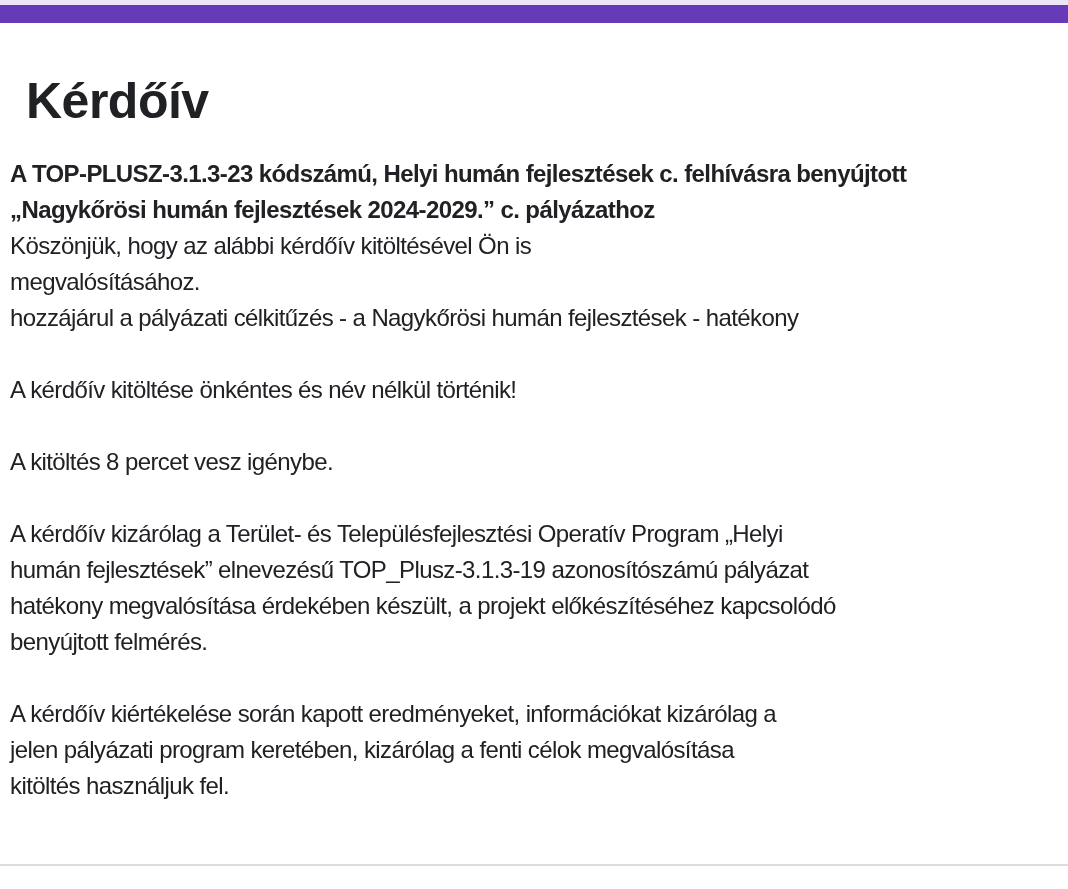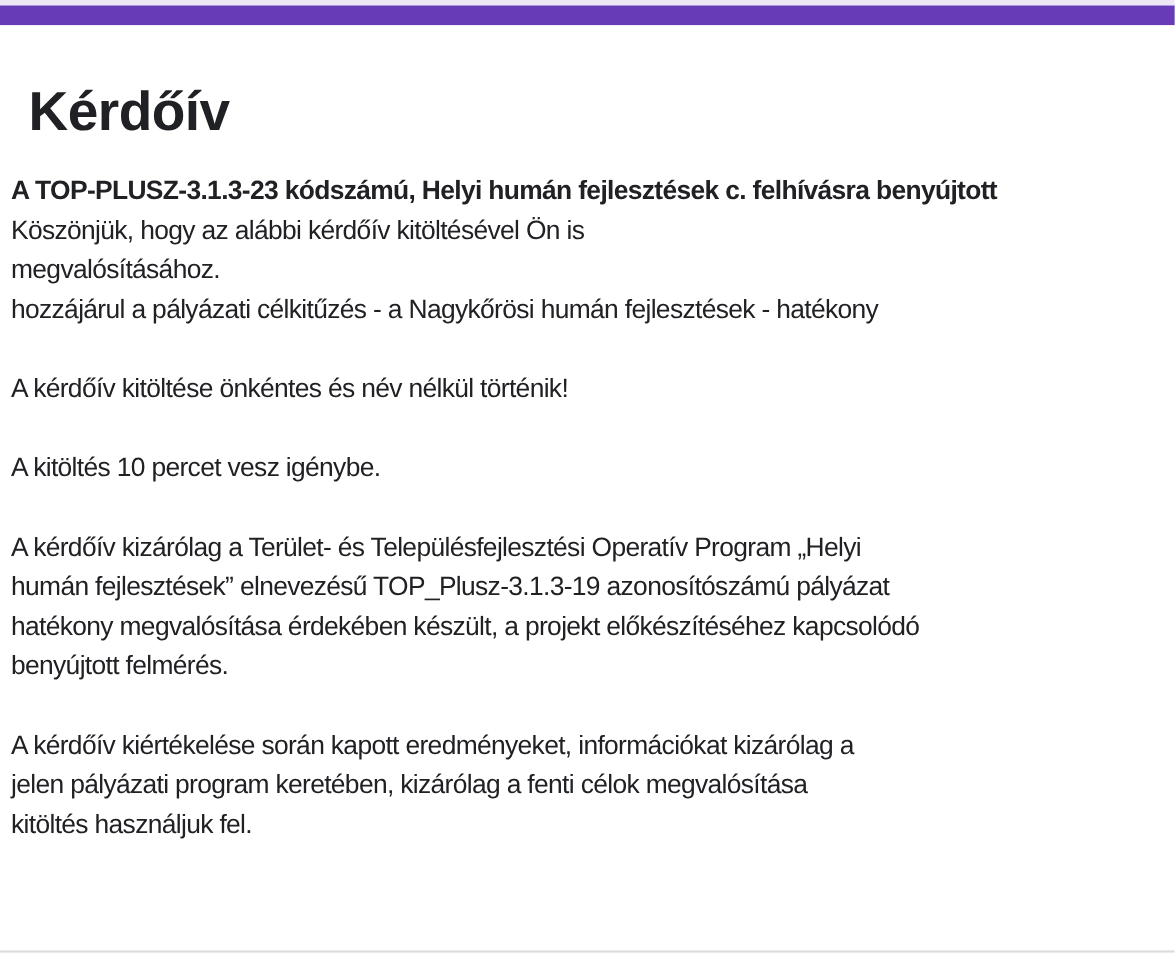--- a/index.html
+++ b/index.html
@@ -19,27 +19,28 @@
 
 <div class="topstrip"></div>
 <div class="accent"></div>
 
 <div class="card"></div>
 
 <h1 class="title">Kérdőív</h1>
 
 <div class="desc">
   <p class="bold">A TOP-PLUSZ-3.1.3-23 kódszámú, Helyi humán fejlesztések c. felhívásra benyújtott</p>
+  <p class="bold">„Nagykőrösi humán fejlesztések 2024-2029.” c. pályázathoz</p>
   <p>Köszönjük, hogy az alábbi kérdőív kitöltésével Ön is</p>
   <p>megvalósításához.</p>
   <p>hozzájárul a pályázati célkitűzés - a Nagykőrösi humán fejlesztések - hatékony</p>
   <div class="gap"></div>
   <p>A kérdőív kitöltése önkéntes és név nélkül történik!</p>
   <div class="gap"></div>
-  <p>A kitöltés 10 percet vesz igénybe.</p>
+  <p>A kitöltés 8 percet vesz igénybe.</p>
   <div class="gap"></div>
   <p>A kérdőív kizárólag a Terület- és Településfejlesztési Operatív Program „Helyi</p>
   <p>humán fejlesztések” elnevezésű TOP_Plusz-3.1.3-19 azonosítószámú pályázat</p>
   <p>hatékony megvalósítása érdekében készült, a projekt előkészítéséhez kapcsolódó</p>
   <p>benyújtott felmérés.</p>
   <div class="gap"></div>
   <p>A kérdőív kiértékelése során kapott eredményeket, információkat kizárólag a</p>
   <p>jelen pályázati program keretében, kizárólag a fenti célok megvalósítása</p>
   <p>kitöltés használjuk fel.</p>
 </div>

